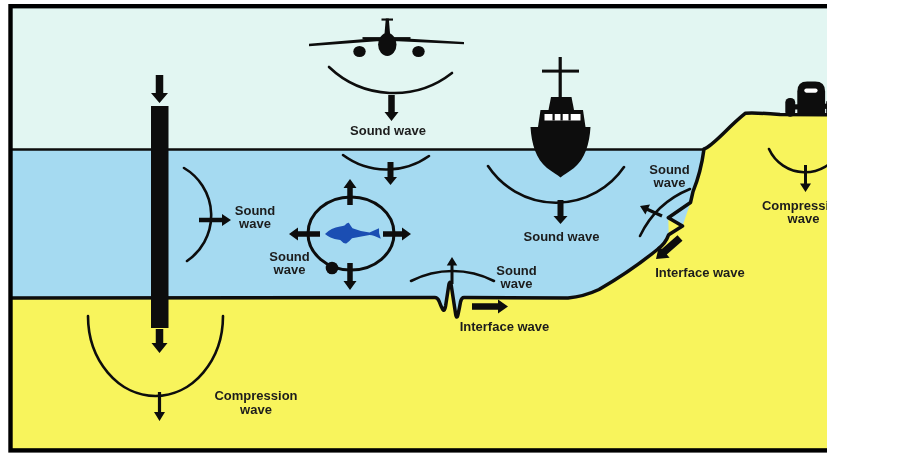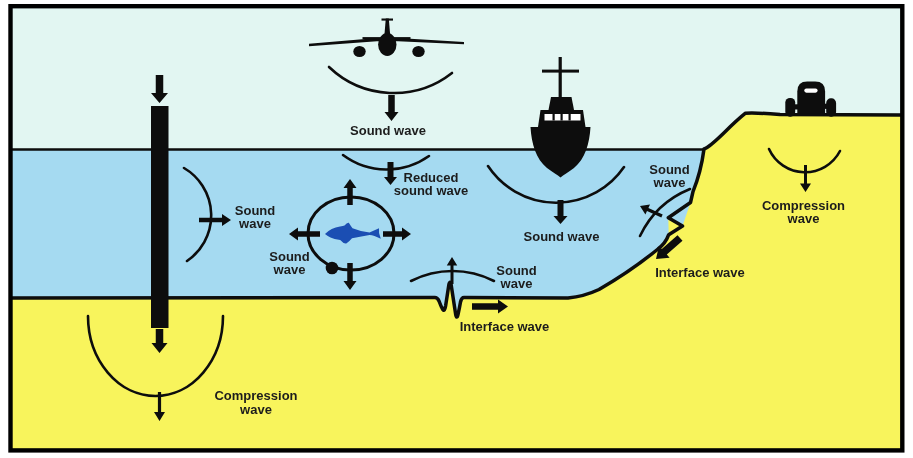--- a/index.html
+++ b/index.html
@@ -1,17 +1,17 @@
 <!DOCTYPE html>
 <html style="--sky: #e2f6f2; --water: #a5daf1; --ground: #f8f45c; --ink: #0d0d0d; --fish: #1b4eb3; --text: #1c1c1c; --frame: #000000; --window: #ffffff;"><head>
 <meta charset="utf-8">
 <style>
   html,body{margin:0;padding:0;}
   body{width:913px;height:458px;background:#ffffff;font-family:"Liberation Sans",sans-serif;}
-  #stage{position:relative;width:913px;height:458px;overflow:hidden;background:#ffffff;}
+  #stage{position:relative;width:827px;height:458px;overflow:hidden;background:#ffffff;}
   #art{position:absolute;left:0;top:0;}
   .lbl{
     position:absolute;
     transform:translate(-50%,-50%);
     font-family:"Liberation Sans",sans-serif;
     font-weight:bold;
     font-size:13px;
     line-height:13.8px;
     color:var(--text,#1c1c1c);
     white-space:pre-line;
@@ -152,22 +152,20 @@
            Q 343.5 243.9 340.2 240.1
            Q 334 239.4 330.5 237.6
            Q 327 236 325 234.1 Z"></path>
       <circle cx="332" cy="268" r="6.3"></circle>
     </g>
 
     <rect x="10.5" y="6.2" width="891.8" height="444.2" fill="none" stroke="var(--frame)" stroke-width="4.4"></rect>
   </svg>
 
   <div class="lbl" style="left:388px;top:131px;">Sound wave</div>
-  <div class="lbl" style="left:431px;top:184.5px;">Reduced
-sound wave</div>
   <div class="lbl" style="left:255px;top:217.5px;">Sound
 wave</div>
   <div class="lbl" style="left:289.5px;top:263.5px;">Sound
 wave</div>
   <div class="lbl" style="left:561.5px;top:237px;">Sound wave</div>
   <div class="lbl" style="left:516.5px;top:277.5px;">Sound
 wave</div>
   <div class="lbl" style="left:669.5px;top:176.5px;">Sound
 wave</div>
   <div class="lbl" style="left:504.5px;top:326.5px;">Interface wave</div>

